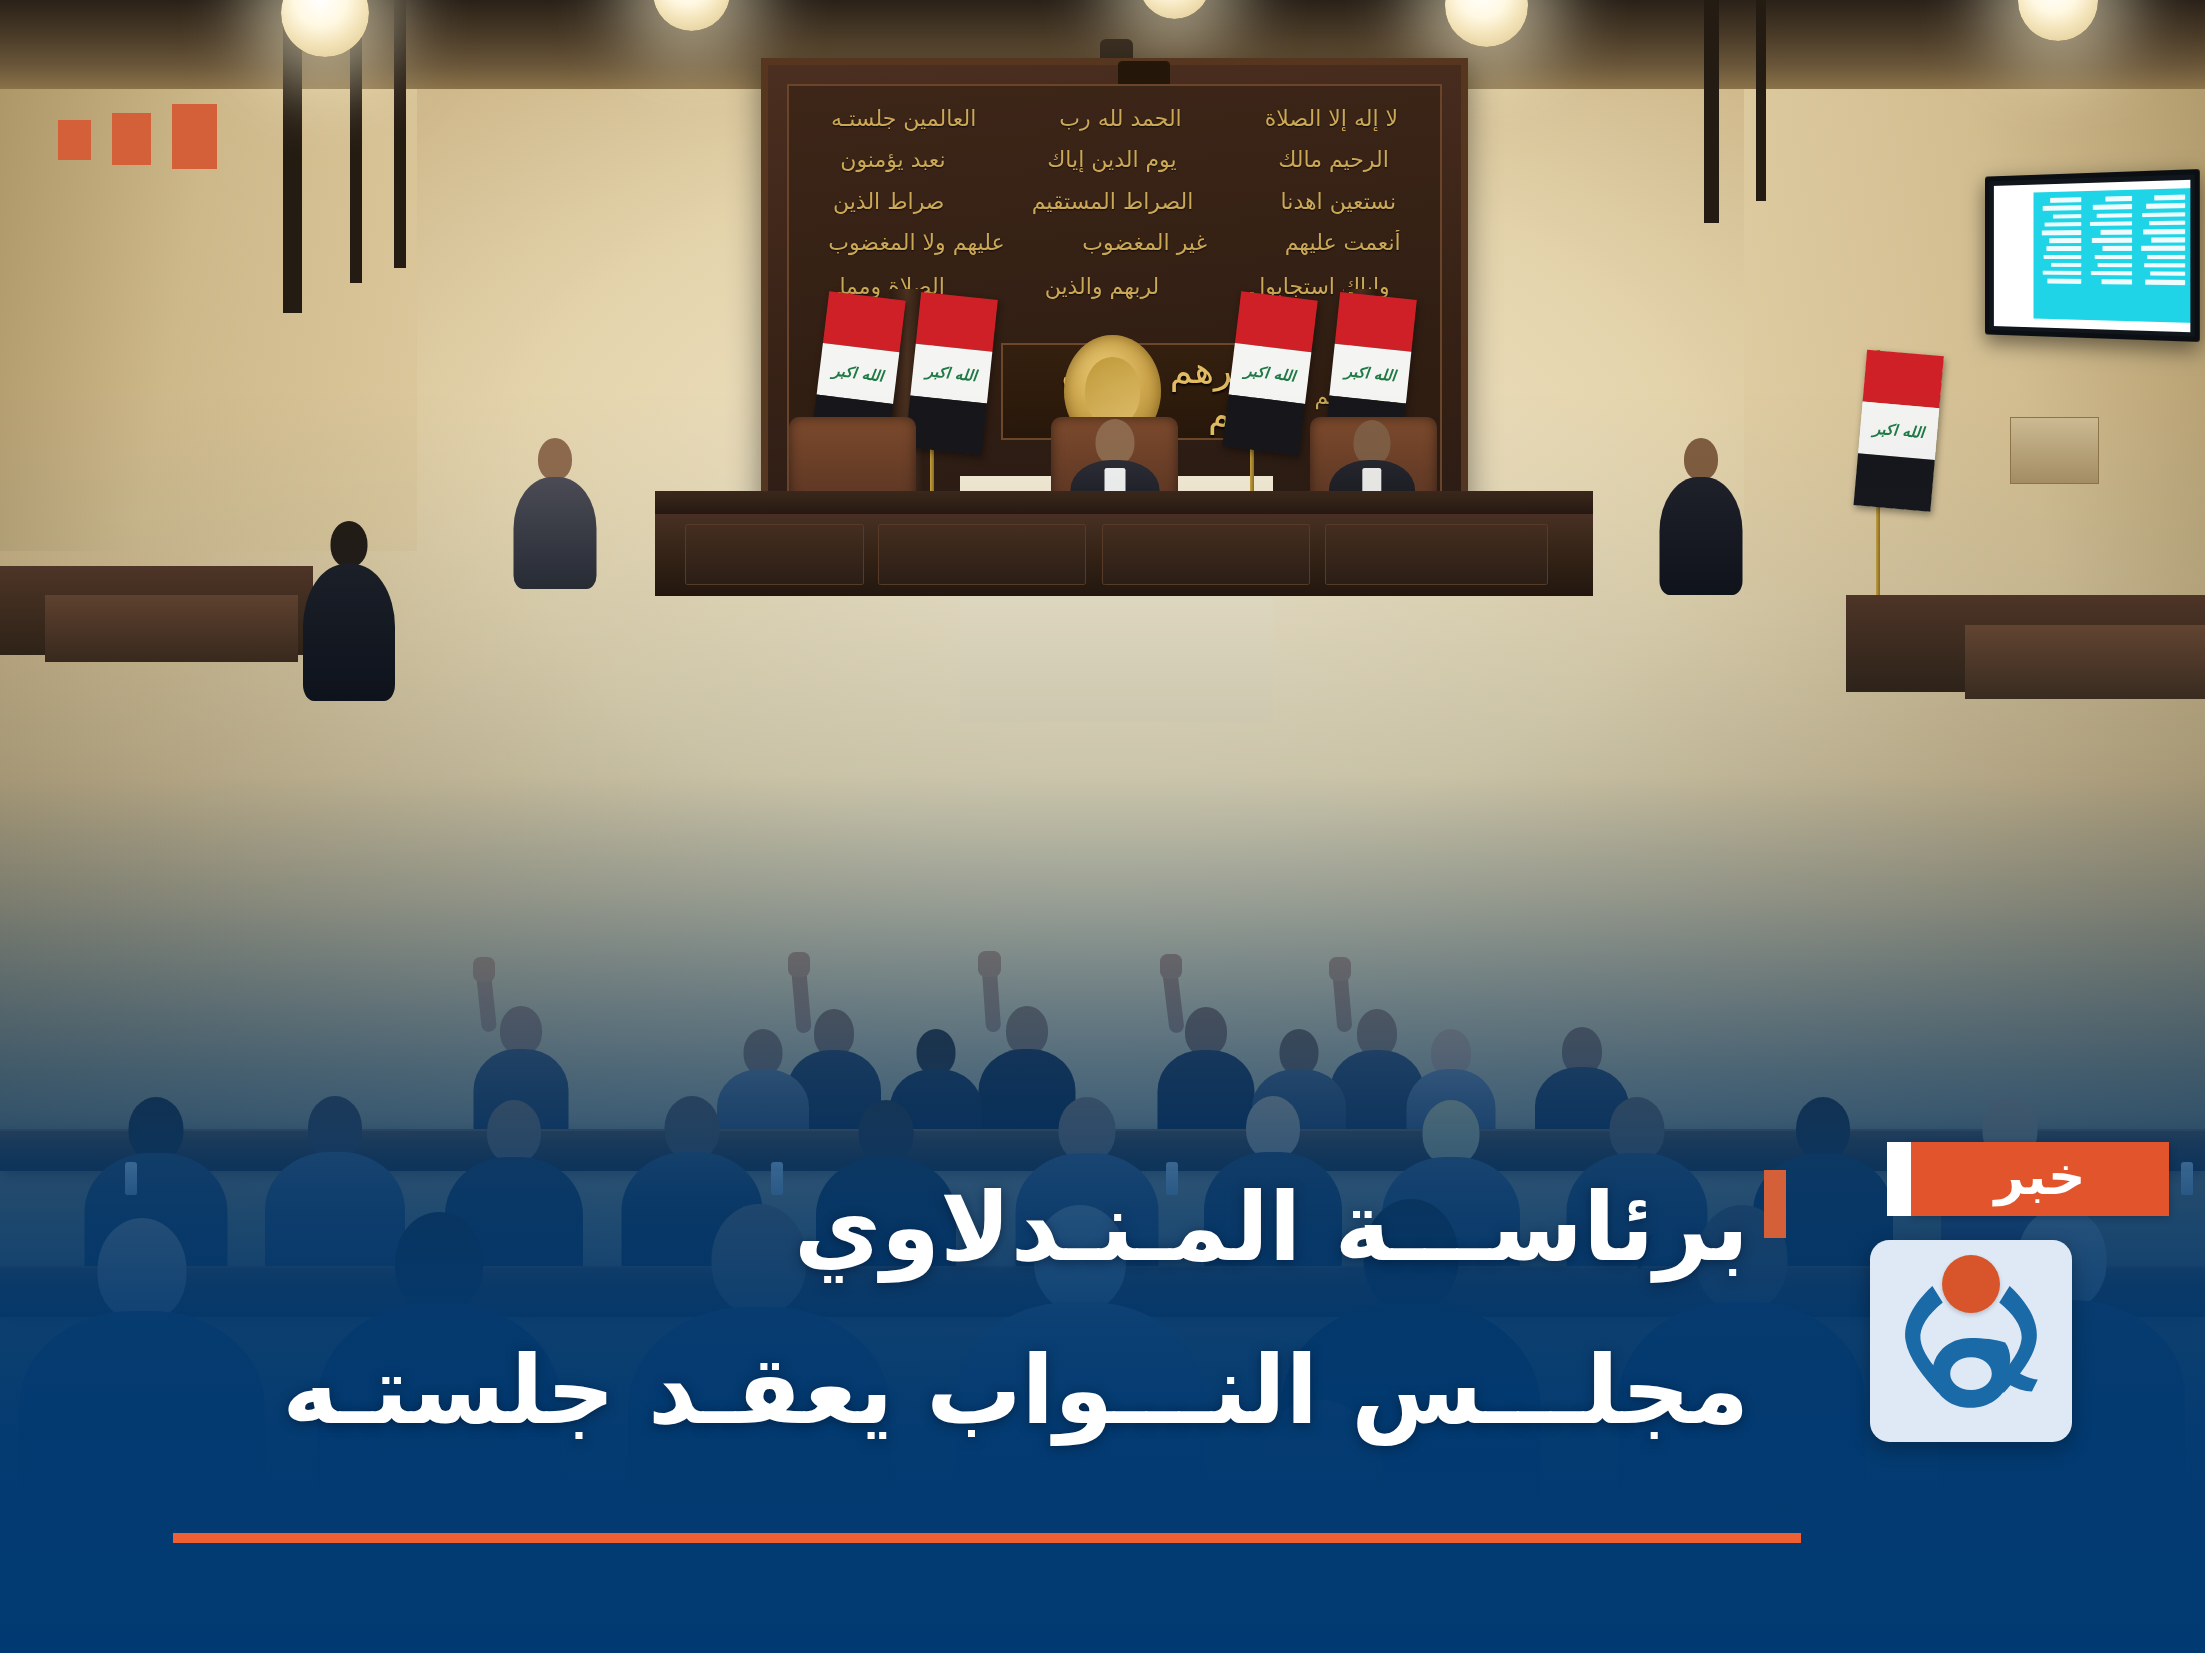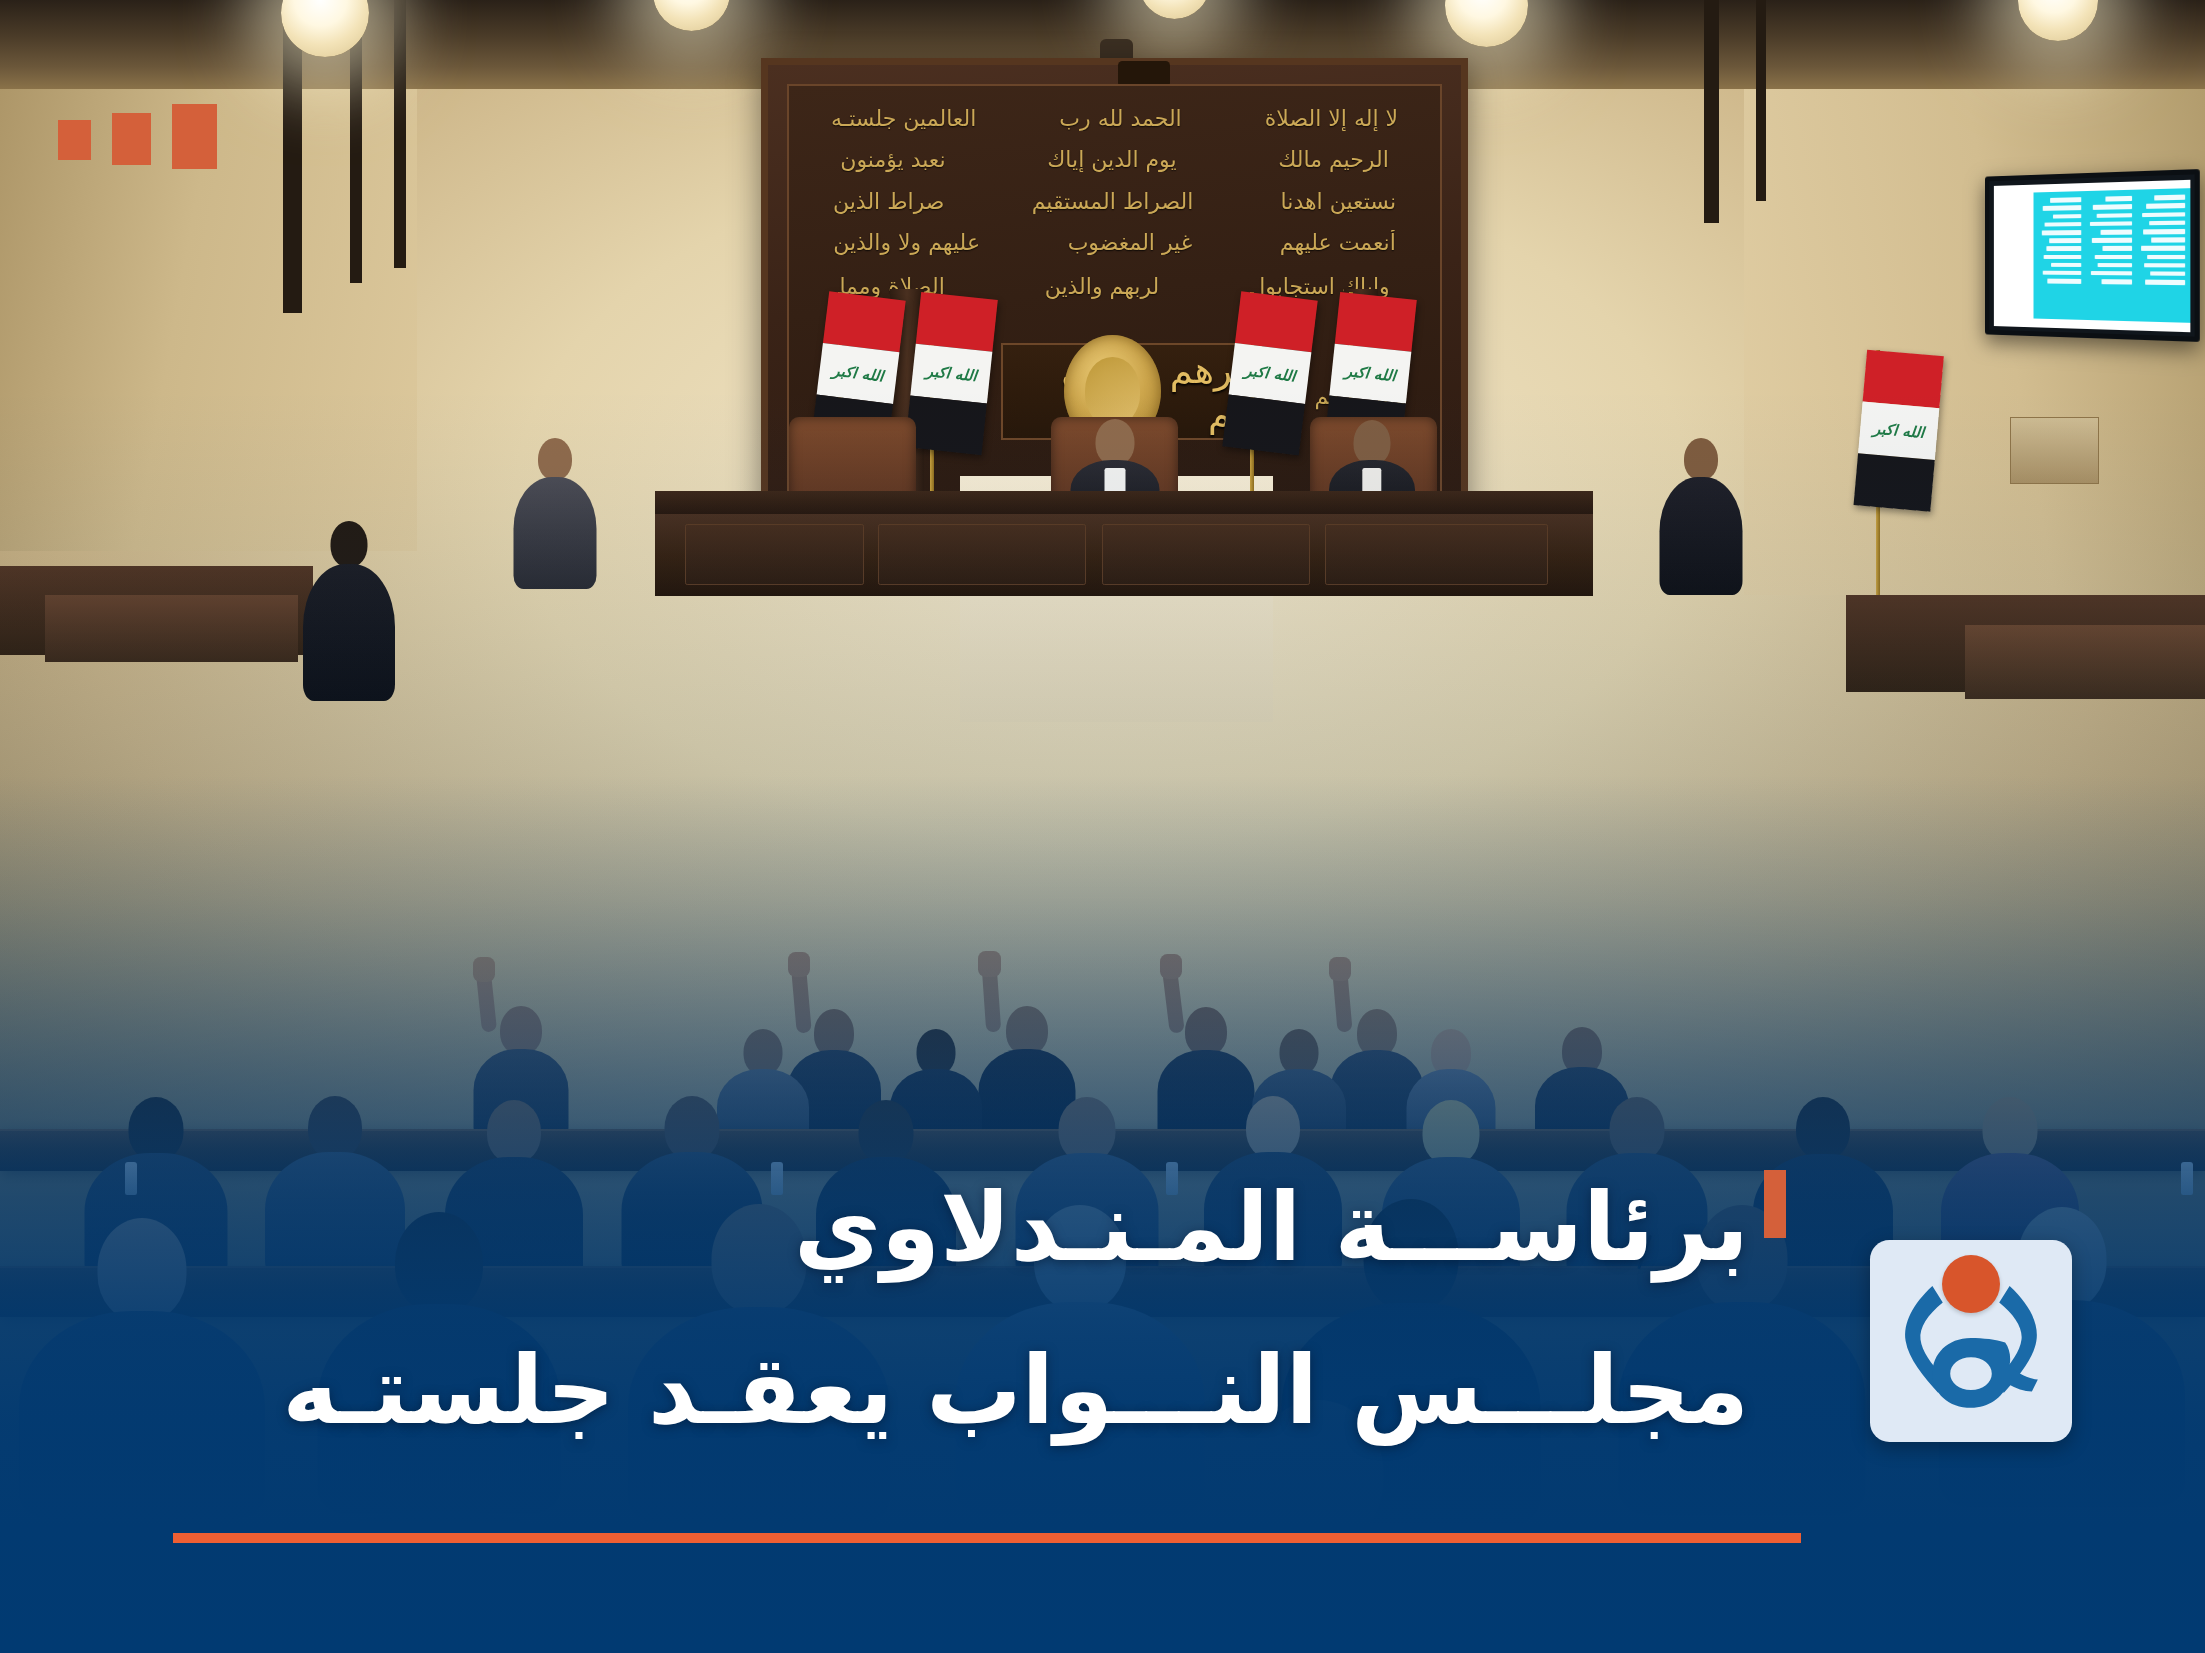--- a/index.html
+++ b/index.html
@@ -331,21 +331,21 @@
             <span>ﻧﻌﺒﺪ ﻳﺆﻣﻨﻮﻥ</span>
         </div>
         <div class="calli-row" style="top:103px;">
           <span>ﻧﺴﺘﻌﻴﻦ ﺍﻫﺪﻧﺎ</span>
             <span>ﺍﻟﺼﺮﺍﻁ ﺍﻟﻤﺴﺘﻘﻴﻢ</span>
             <span>ﺻﺮﺍﻁ ﺍﻟﺬﻳﻦ</span>
         </div>
         <div class="calli-row" style="top:144px;">
           <span>ﺃﻧﻌﻤﺖ ﻋﻠﻴﻬﻢ</span>
             <span>ﻏﻴﺮ ﺍﻟﻤﻐﻀﻮﺏ</span>
-            <span>ﻋﻠﻴﻬﻢ ﻭﻻ ﻭﺍﻟﺬﻳﻦ</span>
+            <span>ﻋﻠﻴﻬﻢ ﻭﻻ ﺍﻟﻤﻐﻀﻮﺏ</span>
         </div>
         <div class="calli-row" style="top:188px;">
           <span>ﻭﺇﻳﺎﻙ ﺍﺳﺘﺠﺎﺑﻮﺍ</span>
             <span>ﻟﺮﺑﻬﻢ ﻭﺍﻟﺬﻳﻦ</span>
             <span>ﺍﻟﺼﻼﺓ ﻭﻣﻤﺎ</span>
         </div>
         <div class="calli-row" style="top:298px;width:141px;left:9px;flex-direction:column;gap:10.4px;">
           <span>ﺭﺯﻗﻨﺎﻫﻢ</span>
             <span>ﻳﻨﻔﻘﻮﻥ</span>
         </div>
@@ -644,20 +644,26 @@
   <div class="headline">
     <span class="hl-line">برئاســـة المـنـدلاوي</span>
     <span class="hl-line">مجلـــس النـــواب يعقـد جلستـه</span>
   </div>
   <div class="hl-bar"></div>
 
   <div class="rule"></div>
 
   <div class="brand">
 
+    <div class="badge-wrap">
+      <div class="badge">
+        <span>خبر</span>
+      </div>
+      <div class="badge-edge"></div>
+    </div>
 
     <div class="logo-tile">
       <div class="logo-dot"></div>
       <svg class="logo-svg" viewBox="0 0 272 272">
 
         <path d="M84 62 C58 86, 44 112, 48 136 C52 160, 72 184, 92 206 L98 184 C82 166, 70 150, 68 134 C66 118, 78 100, 98 84 Z" fill="#1a6aa8"></path>
 
         <path d="M188 62 C214 86, 228 112, 224 136 C220 160, 200 184, 180 206 L174 184 C190 166, 202 150, 204 134 C206 118, 194 100, 174 84 Z" fill="#1a6aa8"></path>
 
         <path d="M136 132 C104 132, 84 154, 84 180 C84 206, 106 226, 136 226 C160 226, 178 212, 186 194

